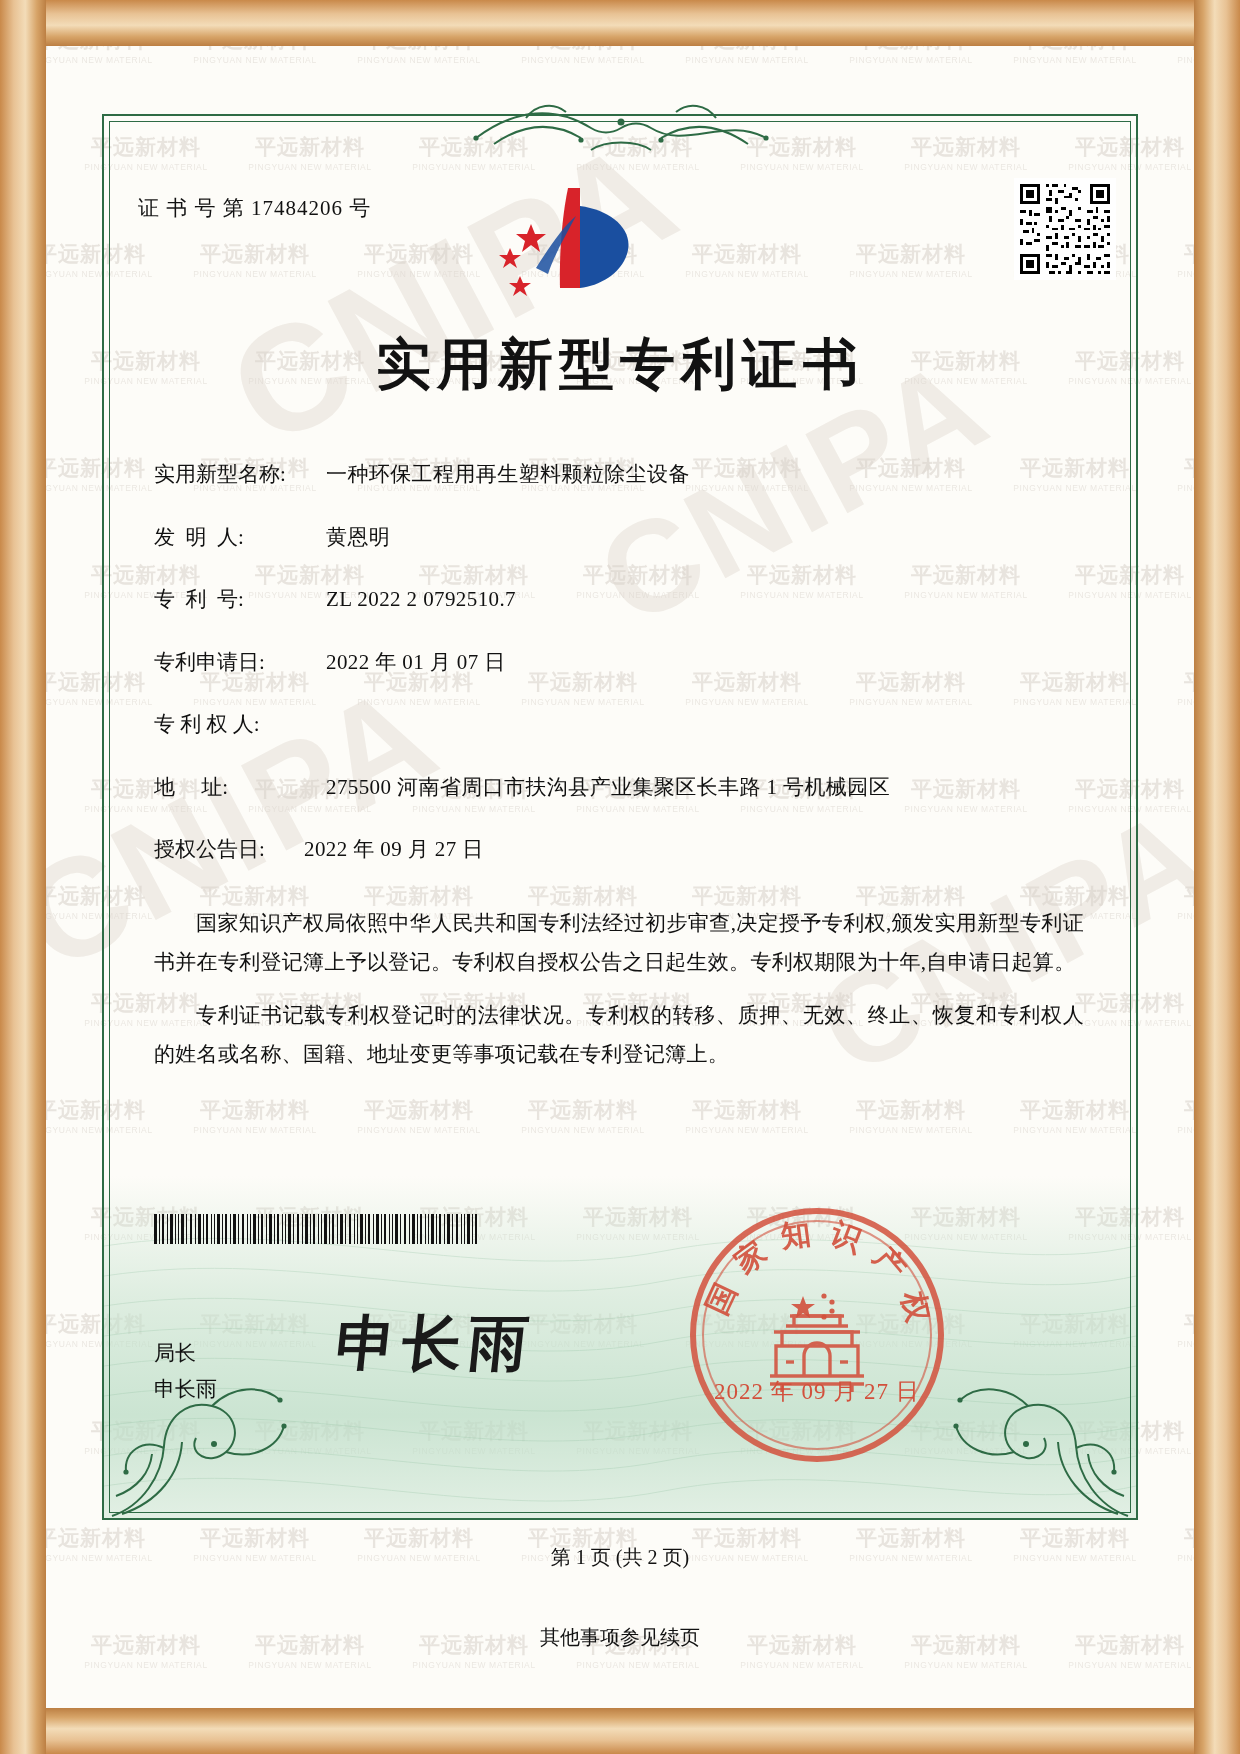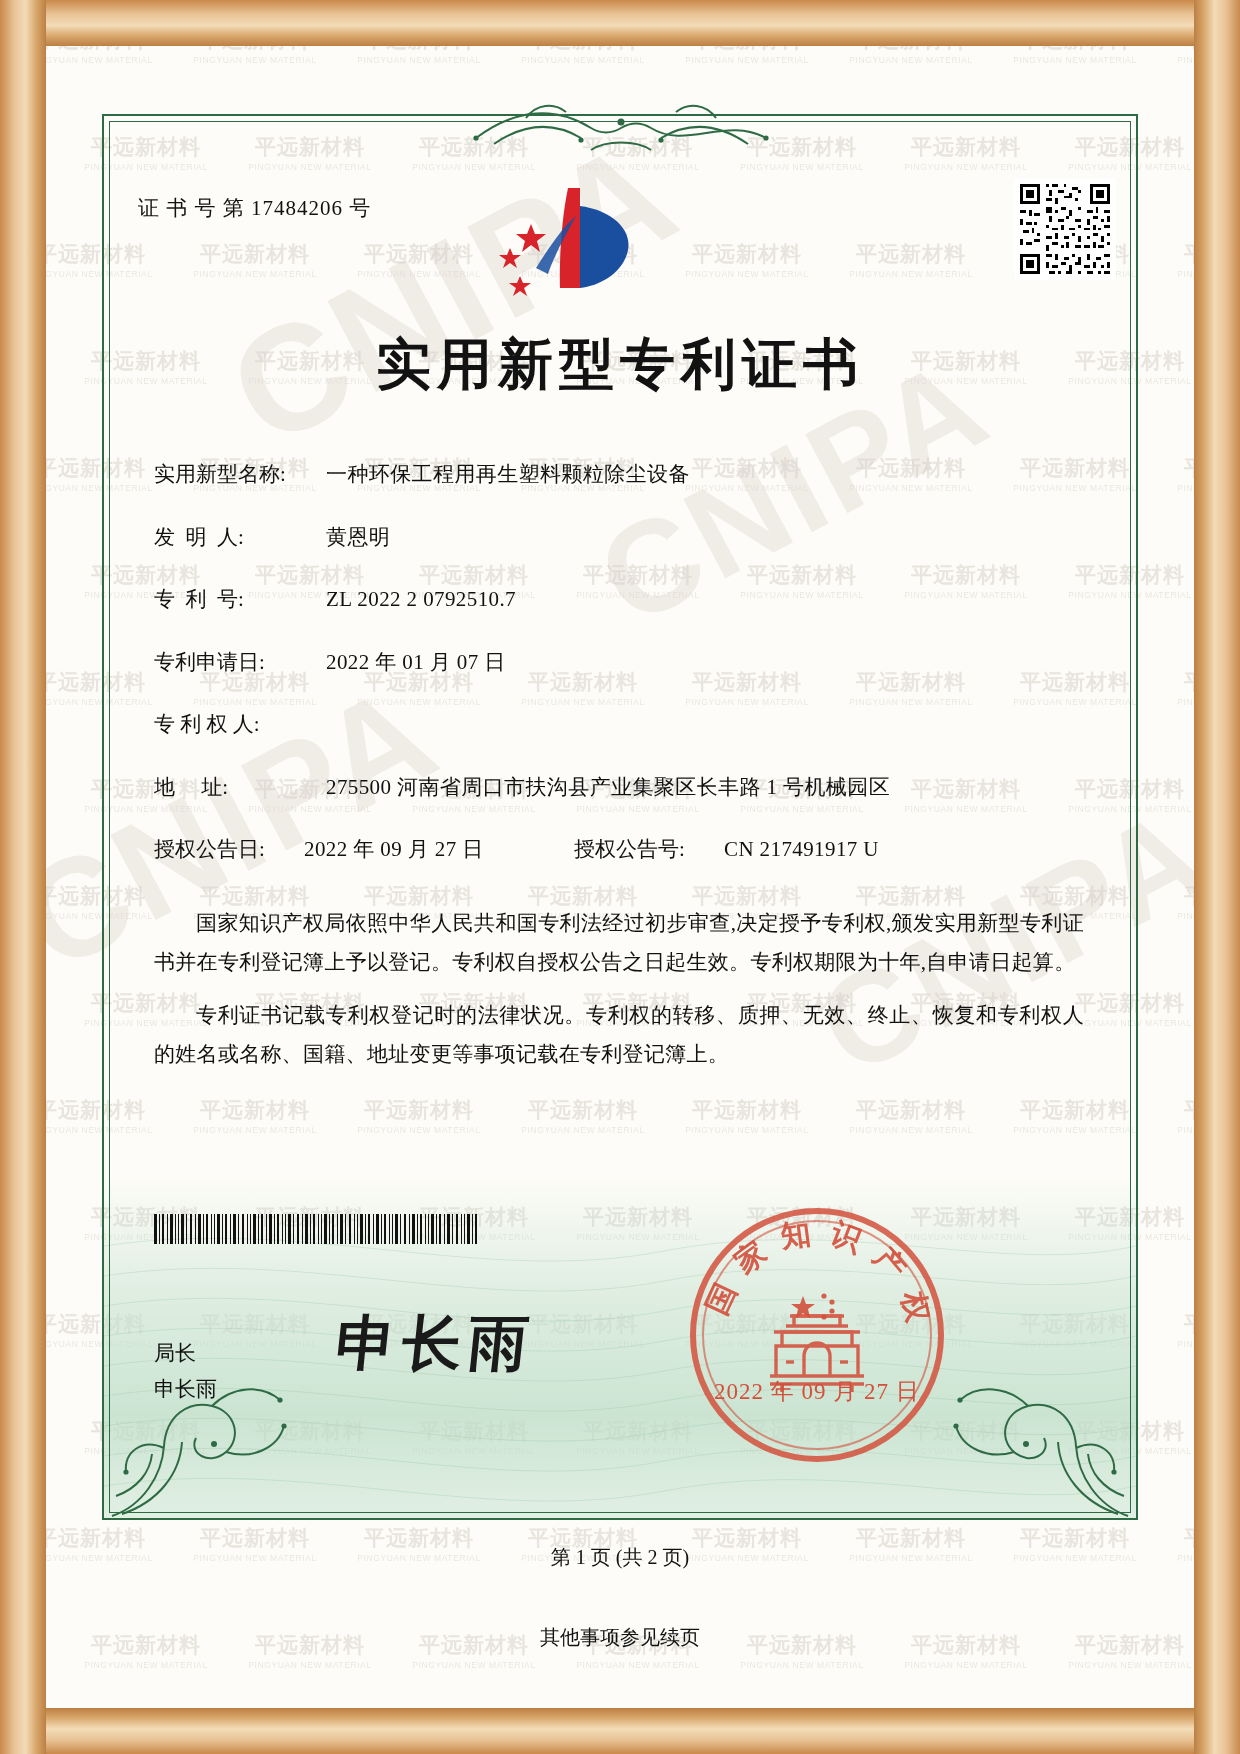--- a/index.html
+++ b/index.html
@@ -1011,24 +1011,20 @@
         </div>
         <div class="field-row">
           <div class="field-label">地     址:</div>
           <div class="field-value">275500 河南省周口市扶沟县产业集聚区长丰路 1 号机械园区</div>
         </div>
         <div class="field-row two-col">
           <div class="half first">
             <div class="field-label">授权公告日:</div>
             <div class="field-value">2022 年 09 月 27 日</div>
           </div>
-          <div class="half">
-            <div class="field-label" style="width:150px;flex:0 0 150px;">授权公告号:</div>
-            <div class="field-value">CN 217491917 U</div>
-          </div>
         </div>
       </div>
 
       <div class="paragraphs">
         <p>国家知识产权局依照中华人民共和国专利法经过初步审查,决定授予专利权,颁发实用新型专利证书并在专利登记簿上予以登记。专利权自授权公告之日起生效。专利权期限为十年,自申请日起算。</p>
         <p>专利证书记载专利权登记时的法律状况。专利权的转移、质押、无效、终止、恢复和专利权人的姓名或名称、国籍、地址变更等事项记载在专利登记簿上。</p>
       </div>
 
       <svg class="barcode" viewBox="0 0 360 30" shape-rendering="crispEdges">
         <g fill="#111">

